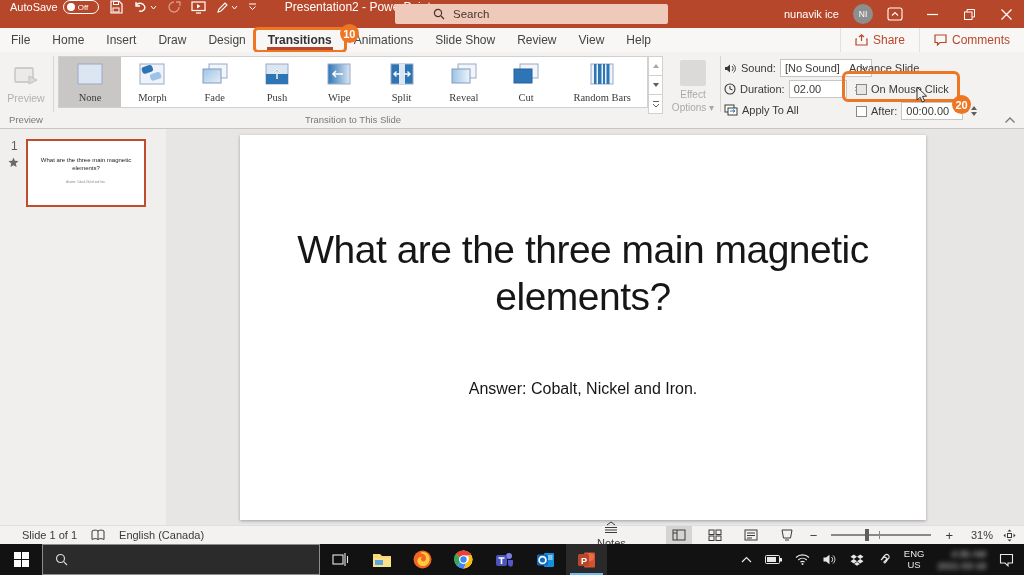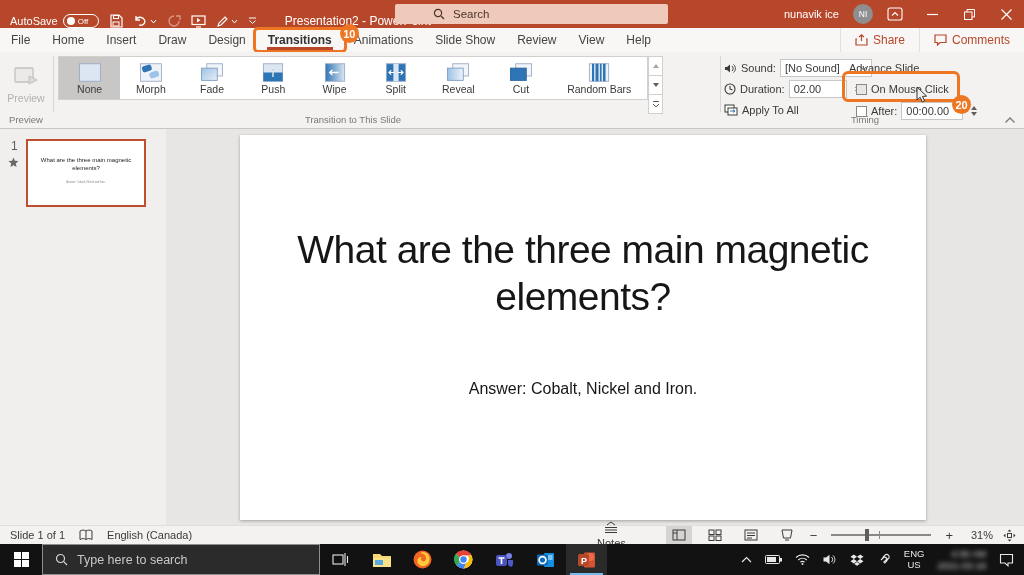--- a/index.html
+++ b/index.html
@@ -1,21 +1,21 @@
 <!DOCTYPE html>
 <html><head>
 <meta charset="utf-8">
 <style>
   * { margin:0; padding:0; box-sizing:border-box; }
   html,body { width:1024px; height:575px; overflow:hidden; }
   body { font-family:"Liberation Sans", sans-serif; }
   .screen { position:relative; width:1024px; height:575px; background:#e7e6e5; overflow:hidden; }
 
   
-  .titlebar { position:absolute; top:0; left:0; width:1024px; height:28px; background:#b7472a; display:flex; align-items:flex-end; color:#fff; font-size:11px; }
+  .titlebar { position:absolute; top:0; left:0; width:1024px; height:28px; background:#b7472a; display:flex; align-items:flex-start; color:#fff; font-size:11px; }
   .titlebar .qat { display:flex; align-items:center; gap:10px; padding-left:10px; }
   .autosave { display:flex; align-items:center; gap:5px; }
   .pill { width:36px; height:14px; border:1px solid #fff; border-radius:8px; display:flex; align-items:center; gap:3px; padding:0 3px; }
   .pill .dot { width:8px; height:8px; border-radius:50%; background:#fff; }
   .pill .pill-txt { font-size:8px; color:#fff; }
   .tb-btn { display:flex; align-items:center; gap:2px; cursor:default; }
   .dim { opacity:.45; }
   .doc-title { margin-left:28px; font-size:12px; white-space:nowrap; }
   .tb-search { position:absolute; left:395px; top:4px; width:273px; height:20px; background:#efcaba; border-radius:2px; display:flex; align-items:center; padding-left:38px; gap:8px; }
   .tb-search input { border:none; outline:none; background:transparent; font-size:11.5px; color:#4a332b; width:180px; font-family:"Liberation Sans", sans-serif; }
@@ -37,21 +37,21 @@
   .act-btn { display:flex; align-items:center; gap:5px; color:#b7472a; font-size:12px; padding:0 14px; height:100%; border-left:1px solid #e3e1df; }
 
   
   .ribbon { position:absolute; top:52px; left:0; width:1024px; height:77px; background:#f3f2f1; border-bottom:1px solid #c8c6c4; }
   .group-label { position:absolute; bottom:3px; font-size:9.5px; color:#7a7977; text-align:center; }
   .vdiv { position:absolute; top:4px; bottom:16px; width:1px; background:#d8d6d4; }
 
   .preview-btn { position:absolute; left:2px; top:4px; width:48px; height:58px; display:flex; flex-direction:column; align-items:center; justify-content:center; gap:4px; }
   .preview-btn .plabel { font-size:10.5px; color:#b3b1af; }
 
-  .gallery { position:absolute; left:58px; top:4px; width:590px; height:44px; background:#fff; border:1px solid #d2d0ce; display:flex; }
+  .gallery { position:absolute; left:58px; top:4px; width:590px; height:52px; background:#fff; border:1px solid #d2d0ce; display:flex;font-family:Liberation Serif, serif; }
   .gal-item { flex:1 1 auto; display:flex; flex-direction:column; align-items:center; justify-content:space-between; padding:5px 2px 4px; cursor:default; }
   .gal-item.selected { background:#c9c7c5; }
   .glabel { font-size:10.5px; color:#3b3a39; white-space:nowrap; }
   .gal-scroll { position:absolute; left:648px; top:4px; width:15px; height:58px; display:flex; flex-direction:column; }
   .gal-scroll .sbtn { flex:1; background:#fff; border:1px solid #d2d0ce; border-top:none; display:flex; align-items:center; justify-content:center; }
   .gal-scroll .sbtn:first-child { border-top:1px solid #d2d0ce; }
 
   .effect-options { position:absolute; left:668px; top:4px; width:50px; height:58px; display:flex; flex-direction:column; align-items:center; gap:3px; padding-top:4px; }
   .effect-options .sq { width:26px; height:26px; background:#dcdad8; border-radius:2px; }
   .effect-options .elabel { font-size:10px; color:#aba9a7; text-align:center; line-height:1.25; }
@@ -77,21 +77,21 @@
   .thumb-title { margin-top:16px; text-align:center; font-size:6px; color:#222; line-height:1.3; padding:0 8px; }
   .thumb-sub { margin-top:6px; text-align:center; font-size:5px; color:#888; transform:scale(.55); }
 
   .editor { position:absolute; left:166px; top:0; width:858px; height:396px; background:#e7e6e5; }
   .slide { position:absolute; left:74px; top:6px; width:686px; height:385px; background:#fff; box-shadow:0 1px 3px rgba(0,0,0,.3); }
   .slide-title { position:absolute; top:92px; left:53px; width:580px; text-align:center; font-size:39px; color:#161616; line-height:1.2; font-weight:400; letter-spacing:-.5px; }
   .slide-answer { position:absolute; top:245px; left:53px; width:580px; text-align:center; font-size:16px; color:#161616; }
 
   
   .statusbar { position:absolute; top:525px; left:0; width:1024px; height:19px; background:#f3f2f1; border-top:1px solid #e1dfdd; display:flex; align-items:center; font-size:11px; color:#3b3a39; }
-  .sb-left { display:flex; align-items:center; gap:14px; padding-left:10px; }
+  .sb-left { display:flex; align-items:center; gap:14px; padding-left:22px; }
   .sb-right { margin-left:auto; display:flex; align-items:center; gap:10px; padding-right:8px; }
   .notes-btn { display:flex; align-items:center; gap:4px; margin-right:30px;flex-direction:column; }
   .view-btn { width:26px; height:19px; display:flex; align-items:center; justify-content:center; }
   .view-btn.selected { background:#d6d4d2; }
   .zoom-track { width:100px; height:2px; background:#8a8886; position:relative; margin:0 4px; }
   .zoom-thumb { position:absolute; left:34px; top:-5px; width:4px; height:12px; background:#605e5c; }
   .zoom-mid { position:absolute; left:48px; top:-3px; width:1px; height:8px; background:#8a8886; }
   .zoom-pct { width:30px; text-align:right; }
 
   
@@ -348,20 +348,24 @@
         </span>
       <span class="sbtn">
           <svg width="8" height="8" viewBox="0 0 8 8">
             <path d="M1 1.5 L7 1.5" stroke="#605e5c"></path>
             <path d="M1 4 L4 7 L7 4" fill="none" stroke="#605e5c"></path>
           </svg>
         </span>
     </div>
     <span class="group-label" style="left:58px; width:590px;">Transition to This Slide</span>
 
+    <div class="effect-options">
+      <span class="sq"></span>
+      <span class="elabel"><span>Effect</span><br><span>Options</span> ▾</span>
+    </div>
     <div class="vdiv" style="left:720px;"></div>
 
     <div class="timing">
       <div class="t-row" style="left:0; top:2px;">
         <svg width="13" height="11" viewBox="0 0 13 11">
             <path d="M1 4 L3 4 L6 1.5 L6 9.5 L3 7 L1 7 Z" fill="#3b3a39"></path>
             <path d="M8 3 C9.5 4.5 9.5 6.5 8 8 M9.5 1.5 C12 3.5 12 7.5 9.5 9.5" fill="none" stroke="#3b3a39"></path>
           </svg>
         <span>Sound:</span>
         <span class="combo" style="width:92px;">
@@ -412,21 +416,20 @@
             <span class="tri-dn"></span>
           </span>
       </div>
 
       <span class="ann-box-click"></span>
       <span class="ann-badge badge-11">20</span>
       <svg class="cursor-arrow" style="left:192px; top:30px;" width="12" height="16" viewBox="0 0 12 16">
           <path d="M1 0 L1 13 L4.2 10.3 L6.3 15 L8.6 14 L6.5 9.4 L10.6 9.1 Z" fill="#f0f0f0" stroke="#333" stroke-width="1"></path>
         </svg>
     </div>
-    <span class="group-label" style="left:724px; width:282px;">Timing</span>
 
     <svg class="collapse-ribbon" width="12" height="8" viewBox="0 0 12 8">
         <path d="M1.5 6.5 L6 2 L10.5 6.5" fill="none" stroke="#7a7977" stroke-width="1.3"></path>
       </svg>
   </div>
 
   <div class="main">
     <div class="thumb-panel">
       <span class="slide-num">1</span>
       <svg class="star" width="11" height="11" viewBox="0 0 11 11">
@@ -508,21 +511,20 @@
           <span></span>
           <span></span>
           <span></span>
         </span>
     </div>
     <div class="tb-search-win">
       <svg width="13" height="13" viewBox="0 0 13 13">
           <circle cx="5.5" cy="5.5" r="4" fill="none" stroke="#d8d8d8" stroke-width="1.2"></circle>
           <path d="M8.7 8.7 L12 12" stroke="#d8d8d8" stroke-width="1.2"></path>
         </svg>
-      <input type="text" placeholder="Type here to search" style="">
     </div>
     <div class="task-icon">
       <svg width="17" height="15" viewBox="0 0 17 15">
           <rect x="1" y="3" width="10" height="9" fill="none" stroke="#e8e8e8" stroke-width="1.1"></rect>
           <path d="M13 1 L13 14 M15.5 4 L15.5 11" stroke="#e8e8e8" stroke-width="1.1"></path>
         </svg>
     </div>
     <div class="task-icon">
       <svg width="20" height="16" viewBox="0 0 20 16">
           <path d="M1 2 L8 2 L10 4 L19 4 L19 15 L1 15 Z" fill="#f8d775"></path>

